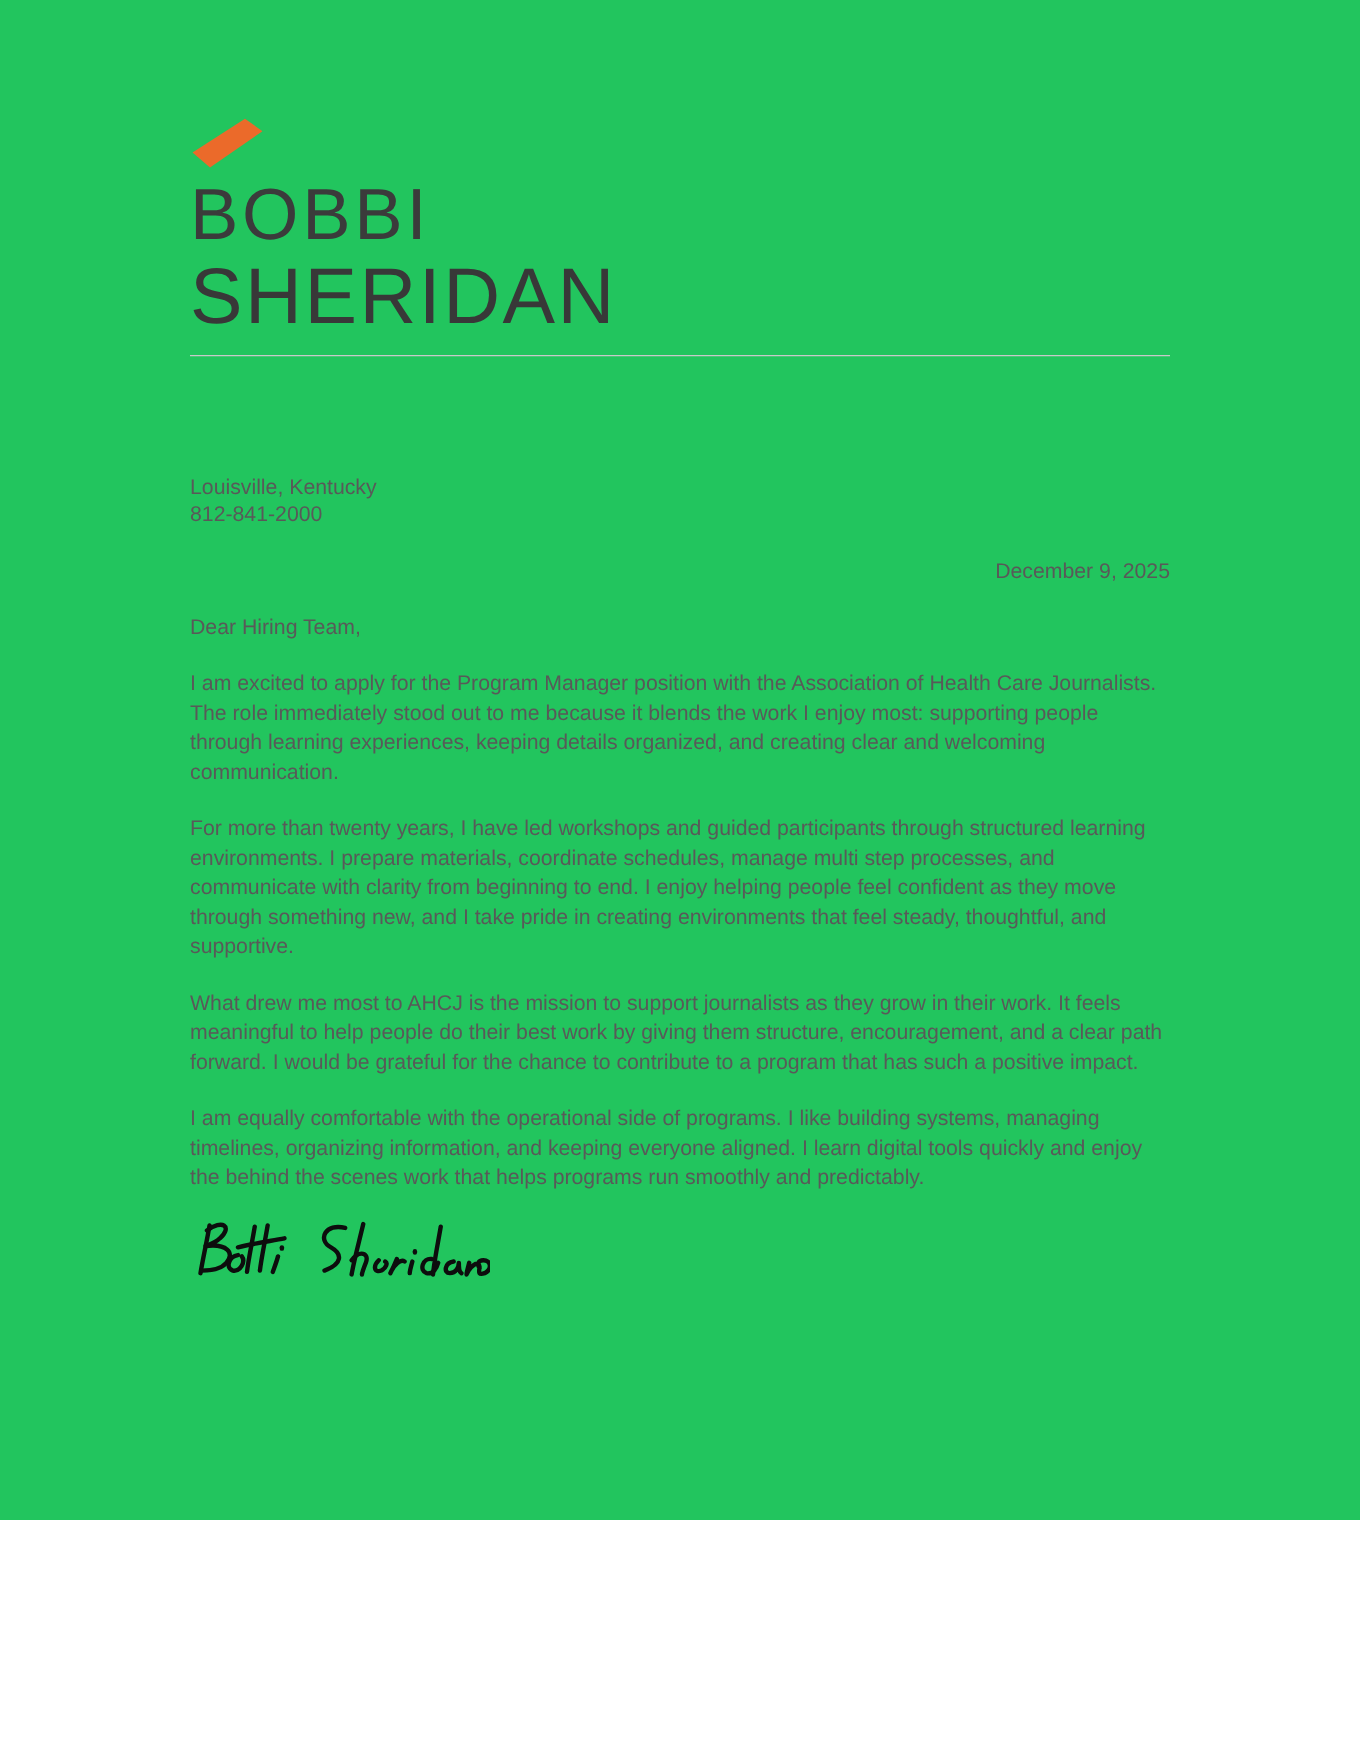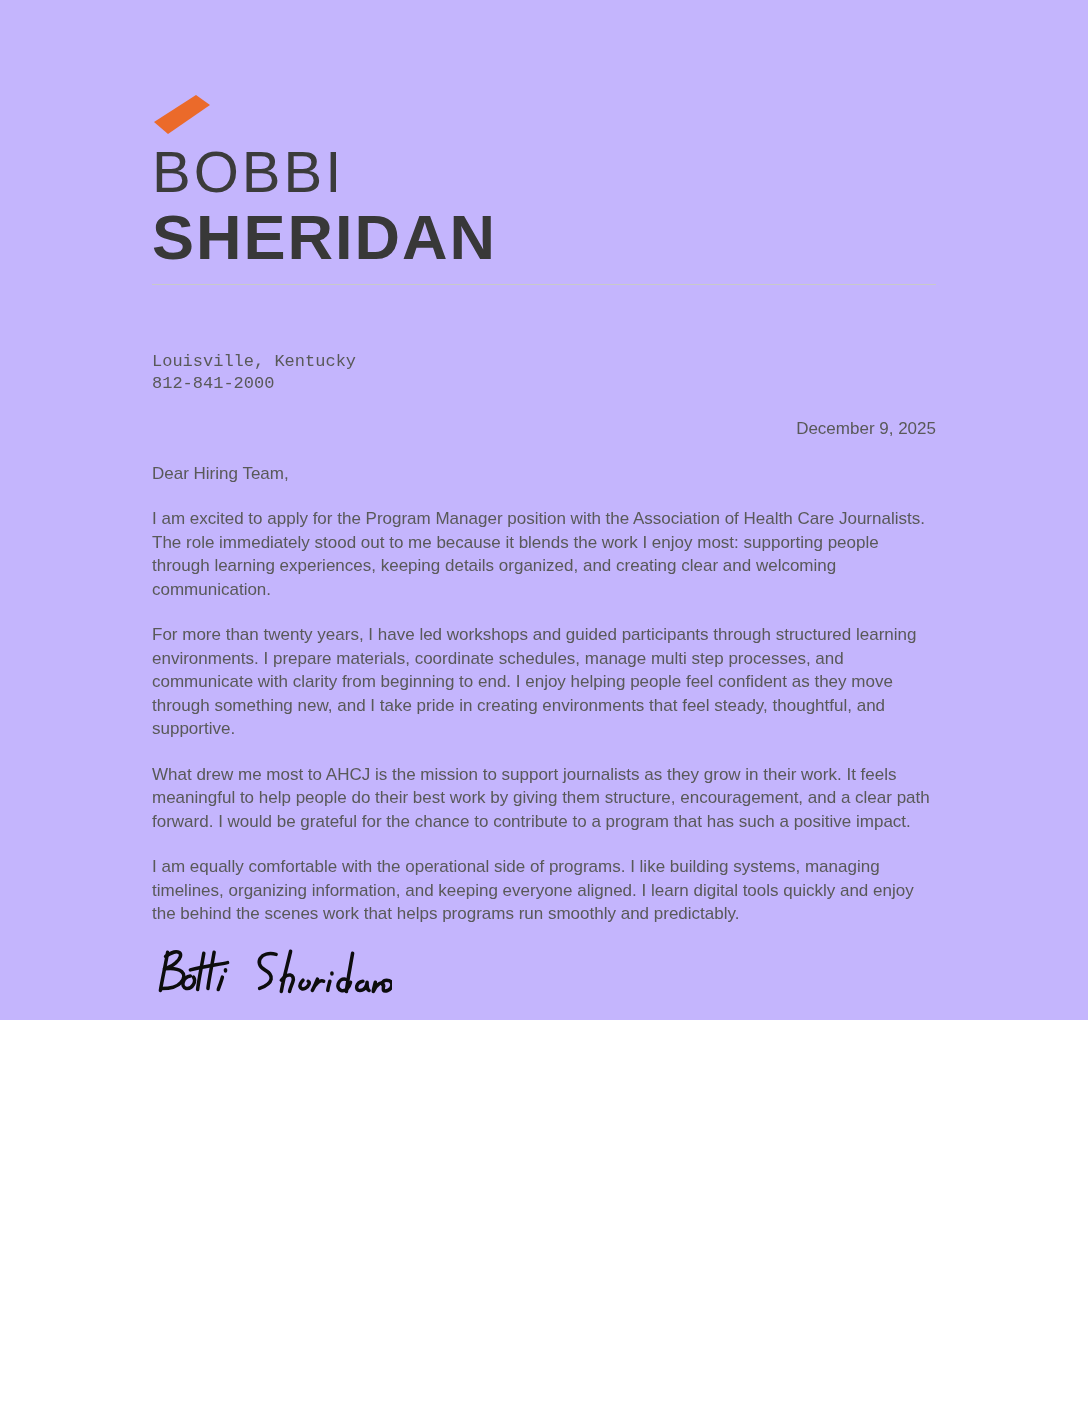--- a/index.html
+++ b/index.html
@@ -2,23 +2,23 @@
 <html><head>
 <meta charset="utf-8">
 <style>
   * { margin: 0; padding: 0; box-sizing: border-box; }
   html, body { background: #ffffff; }
   body { font-family: "Liberation Sans", "DejaVu Sans", sans-serif; }
 
   .page {
     position: relative;
     width: 1088px;
-    height: 1020px;
+    height: 1216px;
     margin: 0 auto;
-    background: #c4b5fd;
+    background: #22c55e;
     padding: 94px 152px 0 152px;
     overflow: hidden;
   }
 
   
   .brand-mark {
     display: block;
     width: 58px;
     height: 45px;
     margin-bottom: 4px;
@@ -26,21 +26,21 @@
   .first-name {
     font-size: 58px;
     font-weight: 400;
     letter-spacing: 3px;
     color: #3b3b3b;
     line-height: 1.0;
     margin-top: 2px;
   }
   .last-name {
     font-size: 63px;
-    font-weight: 700;
+    font-weight: 400;
     letter-spacing: 2px;
     color: #383838;
     line-height: 1.0;
     margin-top: 5px;
   }
   .tagline {
     margin-top: 26px;
     font-size: 19px;
     font-weight: 700;
     letter-spacing: 0.8px;
@@ -52,23 +52,22 @@
     border-top: 1px solid #c9c9c9;
     margin-top: 15px;
   }
 
   
   .letter {
     color: #595959;
     font-size: 17px;
   }
   .contact {
-    margin-top: 66px;
+    margin-top: 94px;
     line-height: 21.5px;
-    font-family: Liberation Mono, monospace;
   }
   .date {
     margin-top: 24px;
     line-height: 21.5px;
     text-align: right;
   }
   .salutation {
     margin-top: 50px;
   }
   .letter p {

